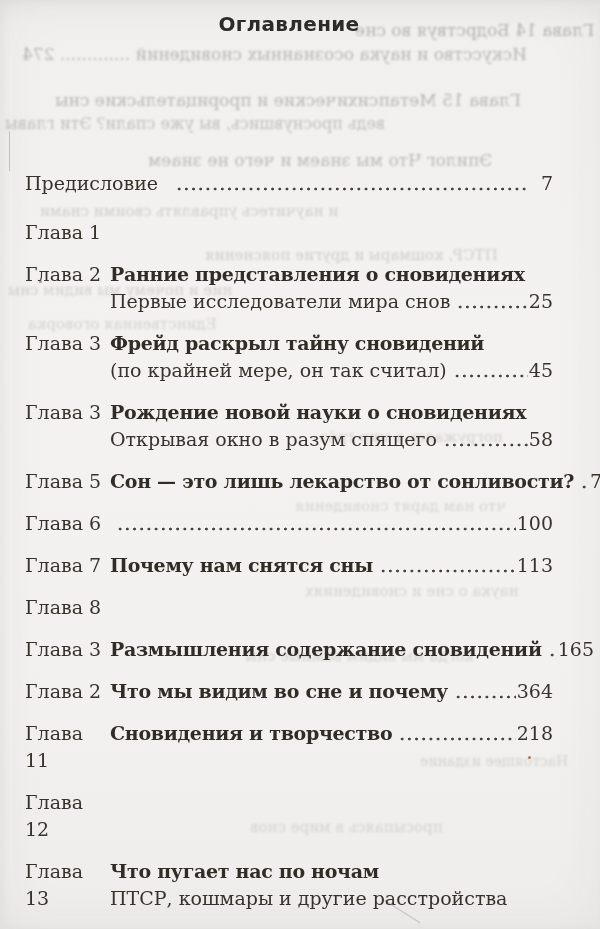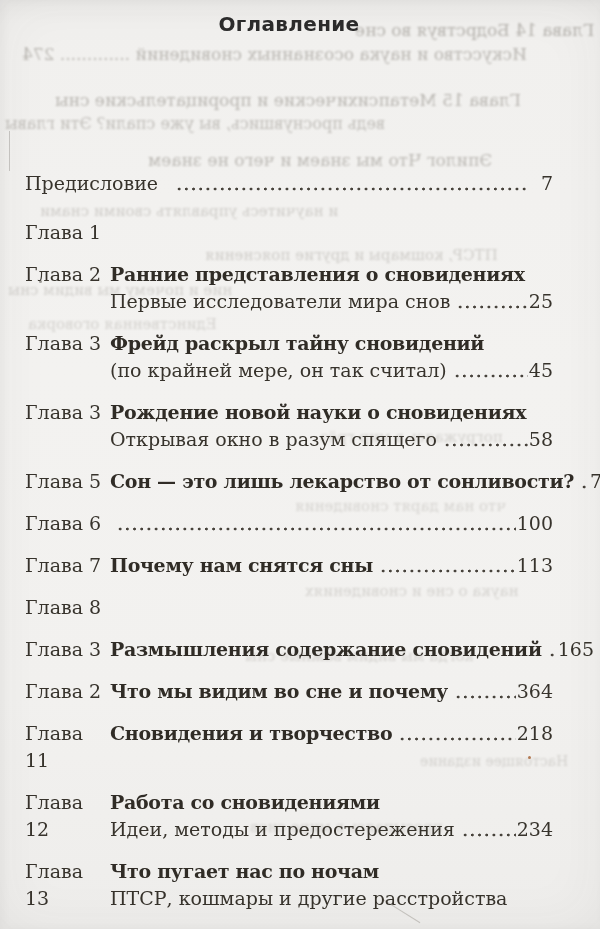--- a/index.html
+++ b/index.html
@@ -201,30 +201,20 @@
           <div class="entry-content">
             <div class="line line-title">
               <span class="txt">Сновидения и творчество</span>
               <span class="leader"></span>
               <span class="pg">218</span>
             </div>
           </div>
         </div>
         <div class="row entry">
           <span class="entry-label">Глава 12</span>
-          <div class="entry-content">
-            <div class="line line-title">
-              <span class="txt">Работа со сновидениями</span>
-            </div>
-            <div class="line">
-              <span class="txt">Идеи, методы и предостережения</span>
-              <span class="leader"></span>
-              <span class="pg">234</span>
-            </div>
-          </div>
         </div>
         <div class="row entry">
           <span class="entry-label">Глава 13</span>
           <div class="entry-content">
             <div class="line line-title">
               <span class="txt">Что пугает нас по ночам</span>
             </div>
             <div class="line">
               <span class="txt">ПТСР, кошмары и другие расстройства</span>
             </div>

